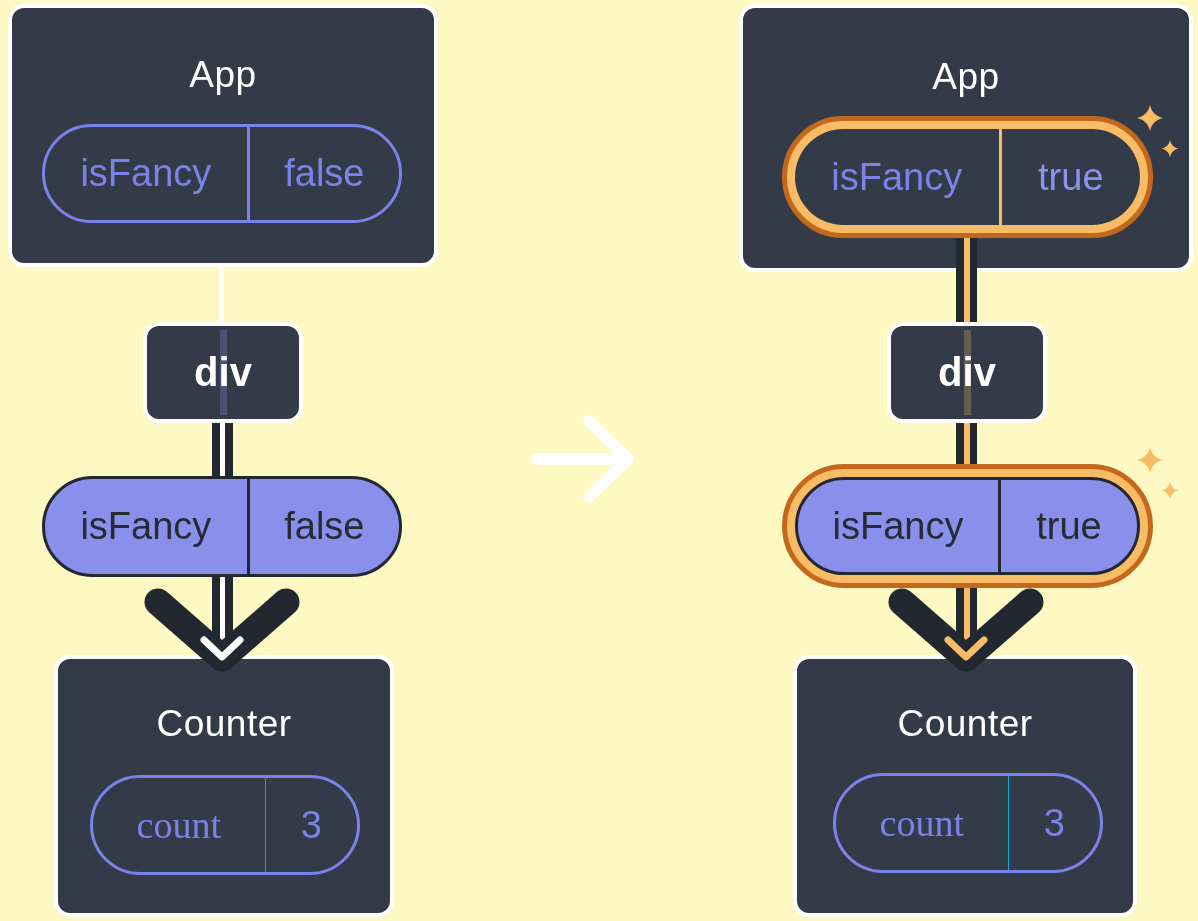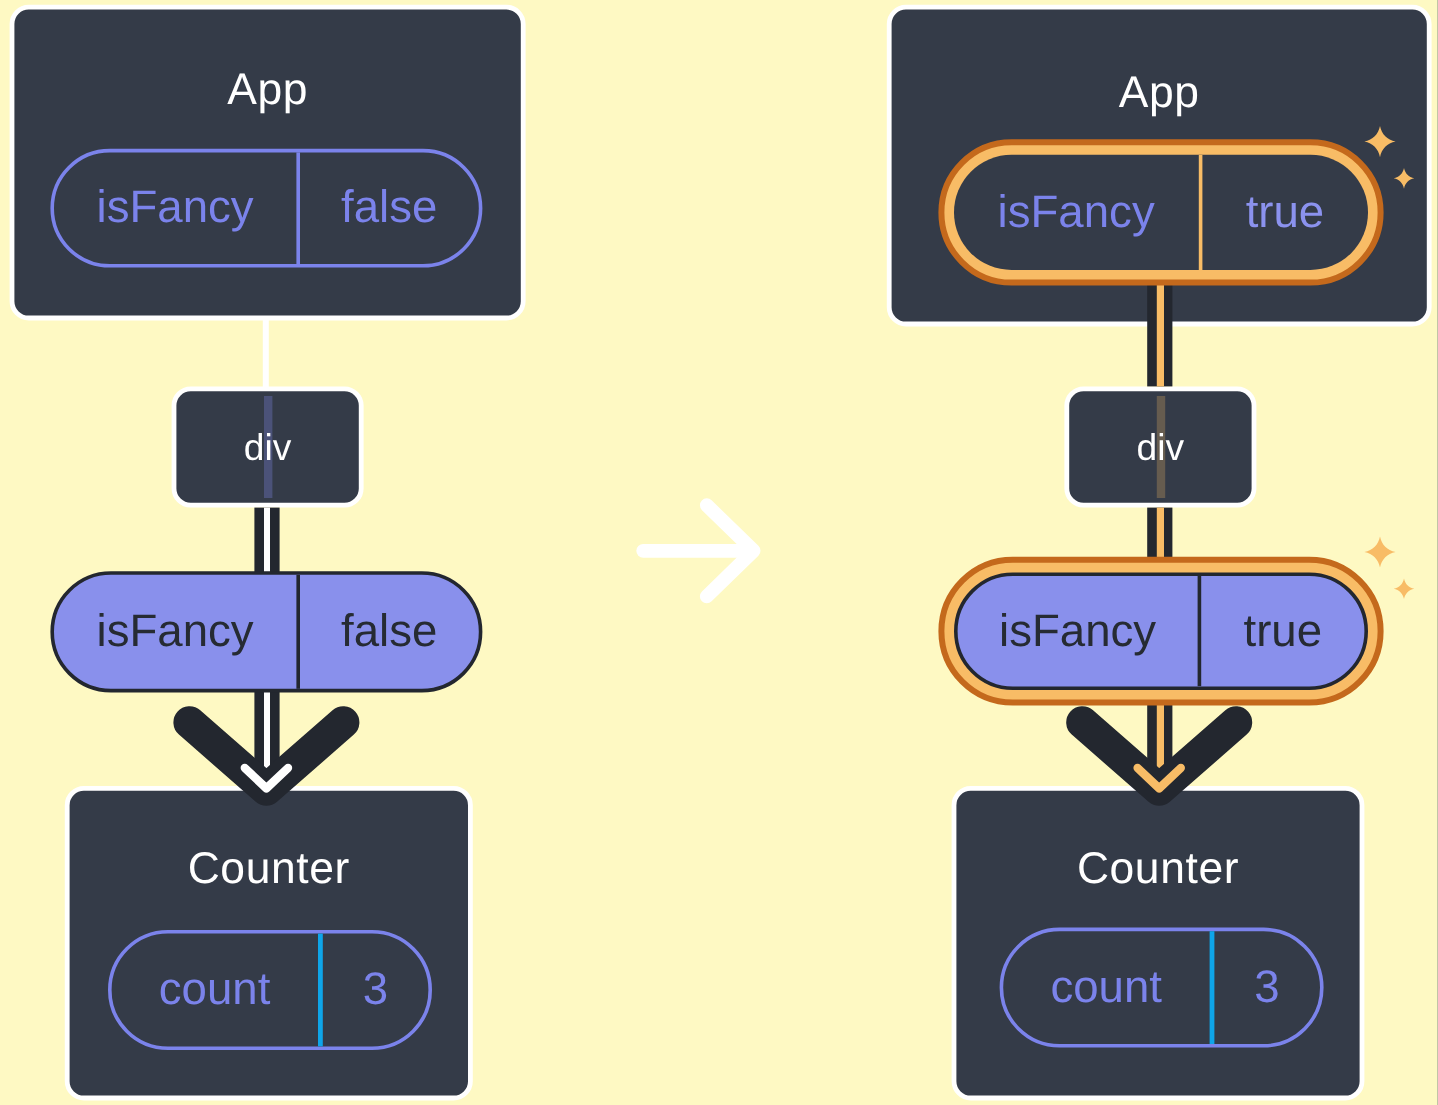--- a/index.html
+++ b/index.html
@@ -15,34 +15,34 @@
   }
   .card-title{
     position:absolute;left:0;right:0;text-align:center;color:#FFFFFF;
     font-size:37px;font-weight:500;letter-spacing:.5px;z-index:3;
   }
   .app-card-left{left:8px;top:4px;width:430px;height:263px;}
   .app-card-right{left:739px;top:4px;width:454px;height:268px;}
   .div-card{width:160px;height:101px;z-index:4;display:flex;align-items:center;justify-content:center;}
   .div-card-left{position:absolute;left:143px;top:322px;}
   .div-card-right{position:absolute;left:887px;top:322px;}
-  .div-label{color:#FFFFFF;font-size:31px;position:relative;z-index:2;}
+  .div-label{color:#FFFFFF;font-size:40px;position:relative;z-index:2;font-weight:bold;}
   .div-stripe{position:absolute;top:4px;bottom:4px;left:50%;width:7px;margin-left:-3.5px;z-index:1;}
   .div-stripe-left{background:rgba(128,135,236,0.30);}
   .div-stripe-right{background:rgba(248,188,102,0.26);}
   .counter-card-left{left:54px;top:655px;width:340px;height:262px;}
   .counter-card-right{left:793px;top:655px;width:344px;height:262px;}
   
   .pill{position:absolute;display:flex;box-sizing:border-box;border-radius:60px;z-index:6;}
   .pill .cell{display:flex;align-items:center;justify-content:center;font-size:38px;}
   .outline-pill{border:3px solid #7B83EB;color:#7B83EB;background:transparent;}
   .outline-pill .cell-l{width:57%;border-right:3px solid #7B83EB;}
   .outline-pill .cell-r{flex:1;}
   .app-pill-left{left:42px;top:124px;width:360px;height:99px;}
-  .count-pill .cell-l{width:65%;border-right:4px solid #0ea5e9;}
+  .count-pill .cell-l{width:65%;border-right:1px solid #0ea5e9;font-family:Liberation Serif, serif;}
   .count-pill-left{left:90px;top:775px;width:270px;height:100px;}
   .count-pill-right{left:833px;top:773px;width:270px;height:100px;}
   .filled-pill{background:#8990EC;border:3px solid #23272F;color:#262B33;}
   .filled-pill .cell-l{width:57%;border-right:3px solid #23272F;}
   .filled-pill .cell-r{flex:1;}
   .prop-pill-left{left:42px;top:476px;width:360px;height:101px;}
   .bold{font-weight:400;}
   
   .hl-ring{
     position:absolute;box-sizing:border-box;border:5px solid #C4691C;background:#F8BC66;

